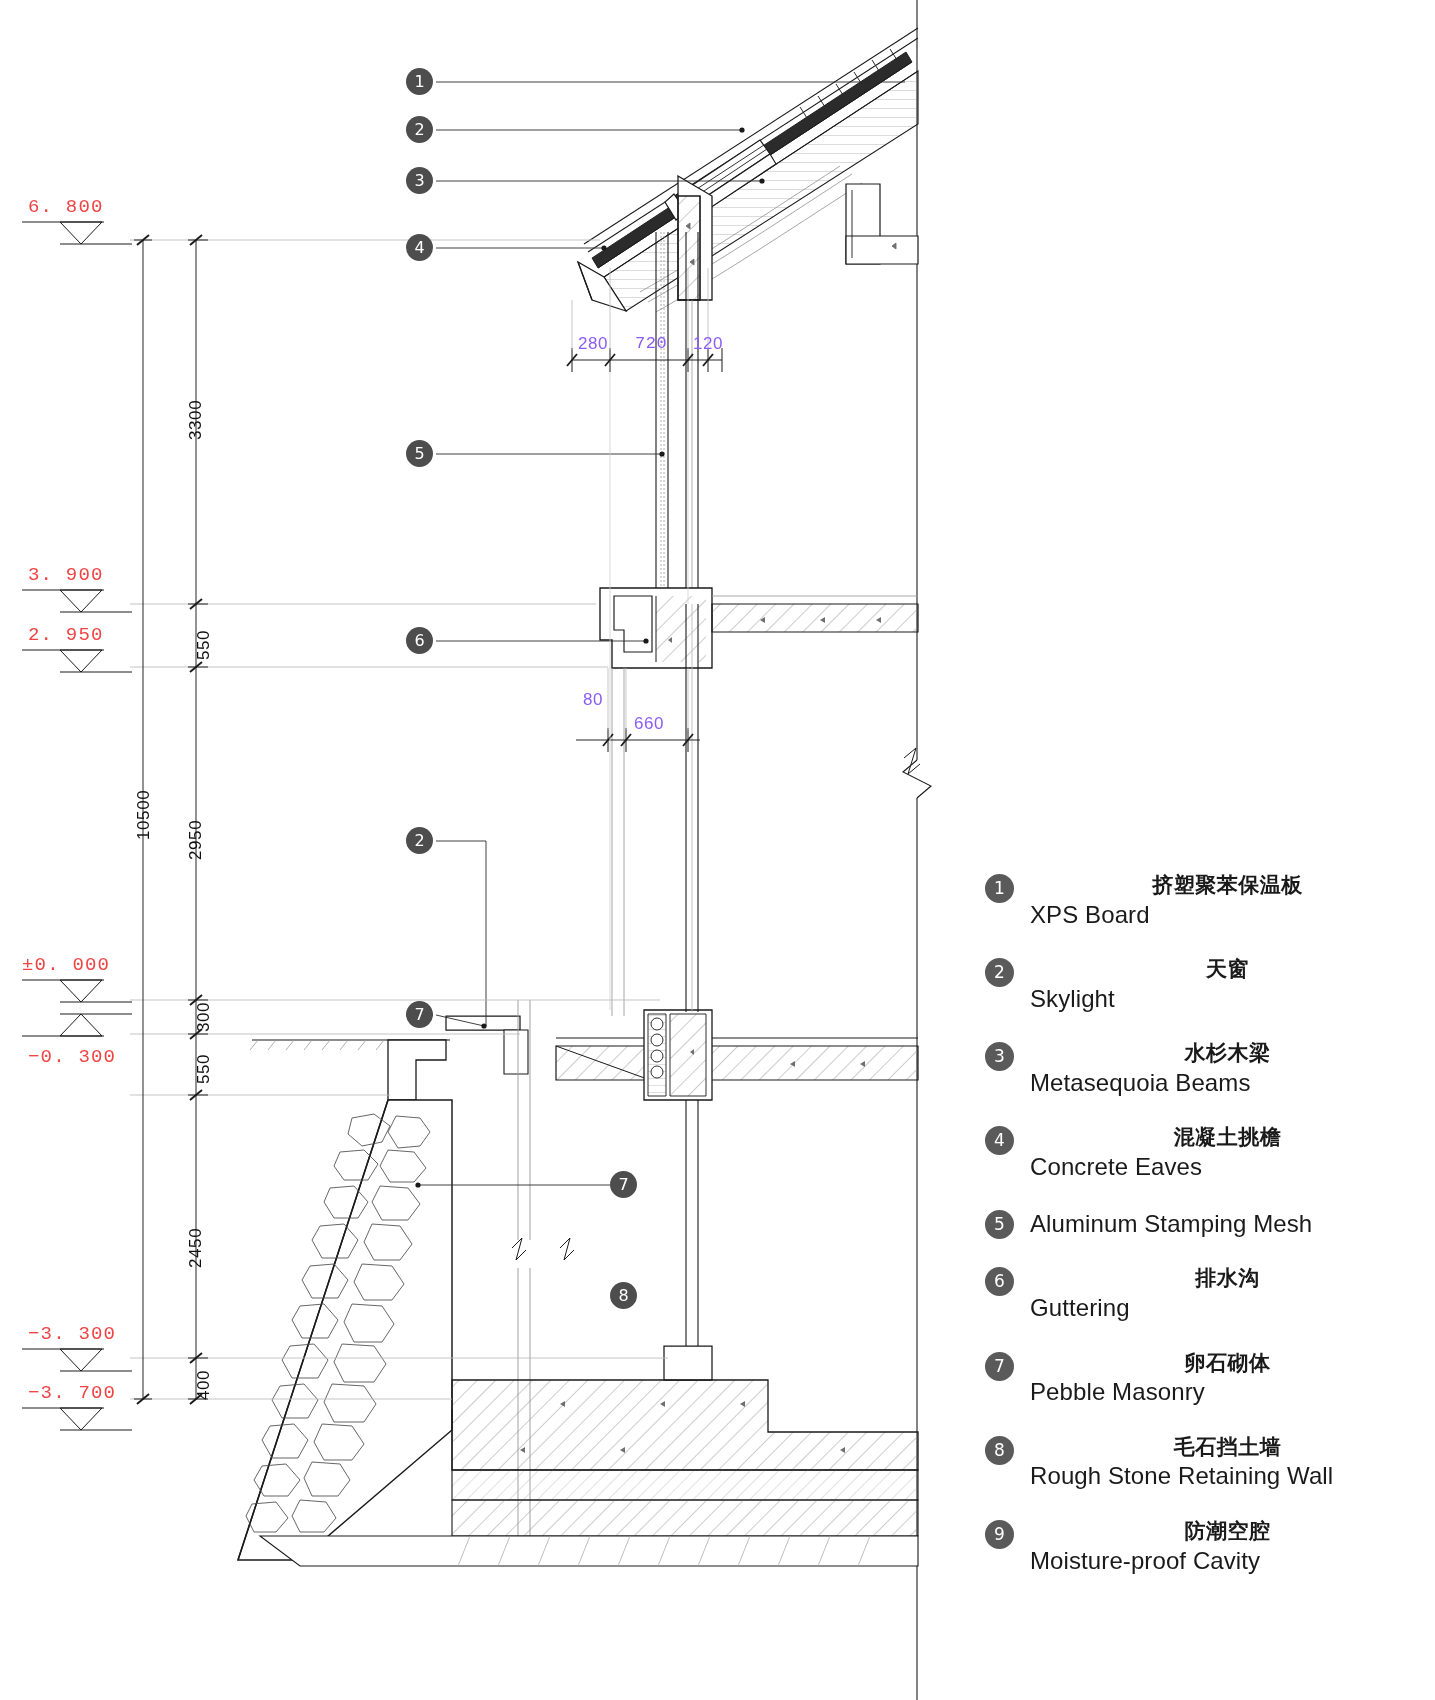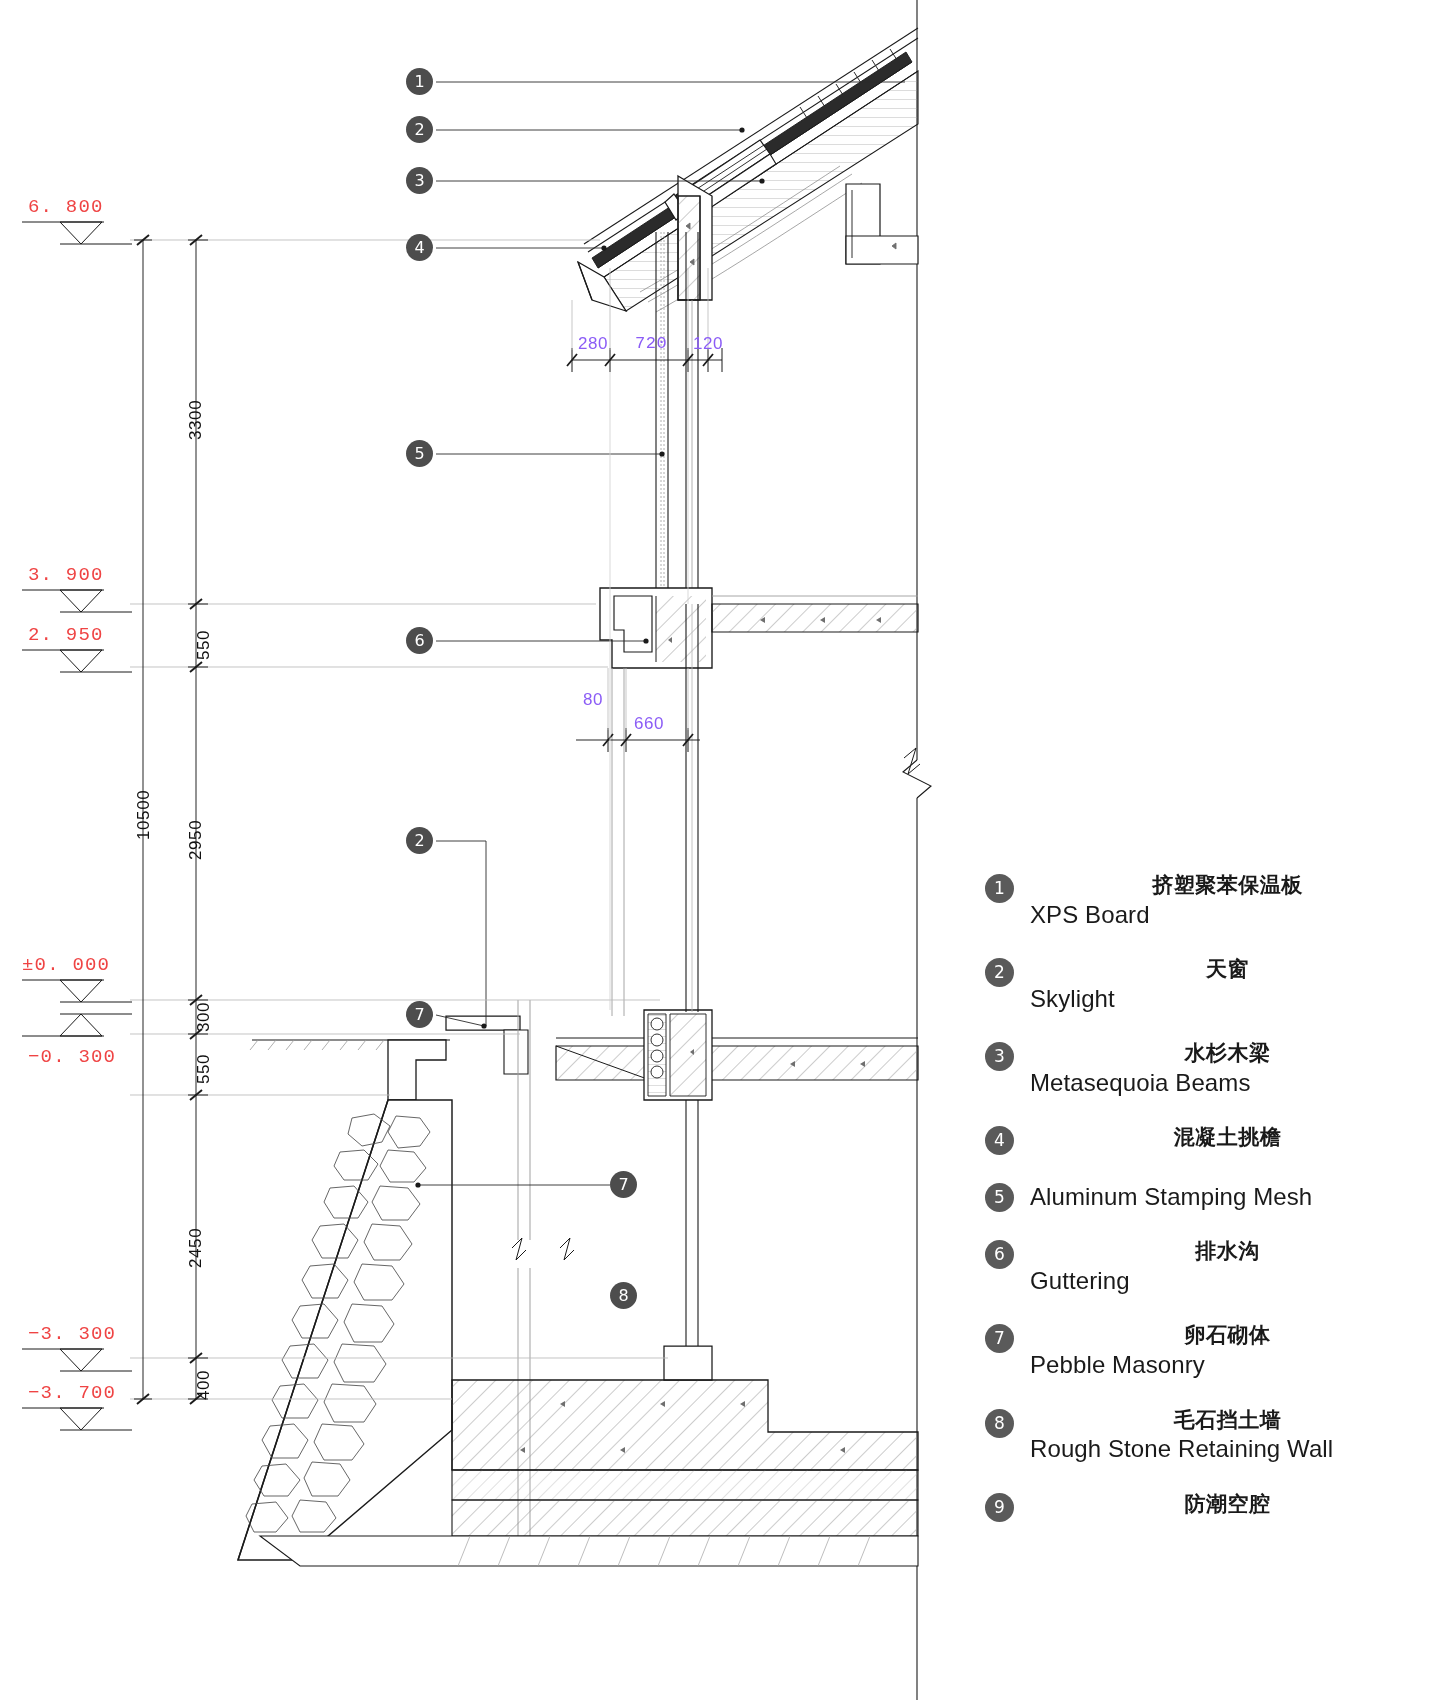--- a/index.html
+++ b/index.html
@@ -511,20 +511,21 @@
     <div class="legend-text">
       <div class="legend-cn">水杉木梁</div>
       <div class="legend-en">Metasequoia Beams</div>
     </div>
   </div>
 
   <div class="legend-row">
     <div class="legend-badge">4</div>
     <div class="legend-text">
       <div class="legend-cn">混凝土挑檐</div>
+      <div class="legend-en">Concrete Eaves</div>
     </div>
   </div>
 
   <div class="legend-row">
     <div class="legend-badge">5</div>
     <div class="legend-text">
       <div class="legend-en">Aluminum Stamping Mesh</div>
     </div>
   </div>
 
@@ -549,18 +550,19 @@
     <div class="legend-text">
       <div class="legend-cn">毛石挡土墙</div>
       <div class="legend-en">Rough Stone Retaining Wall</div>
     </div>
   </div>
 
   <div class="legend-row">
     <div class="legend-badge">9</div>
     <div class="legend-text">
       <div class="legend-cn">防潮空腔</div>
+      <div class="legend-en">Moisture-proof Cavity</div>
     </div>
   </div>
 
 </div>
 
 </div>
 
 </body></html>

